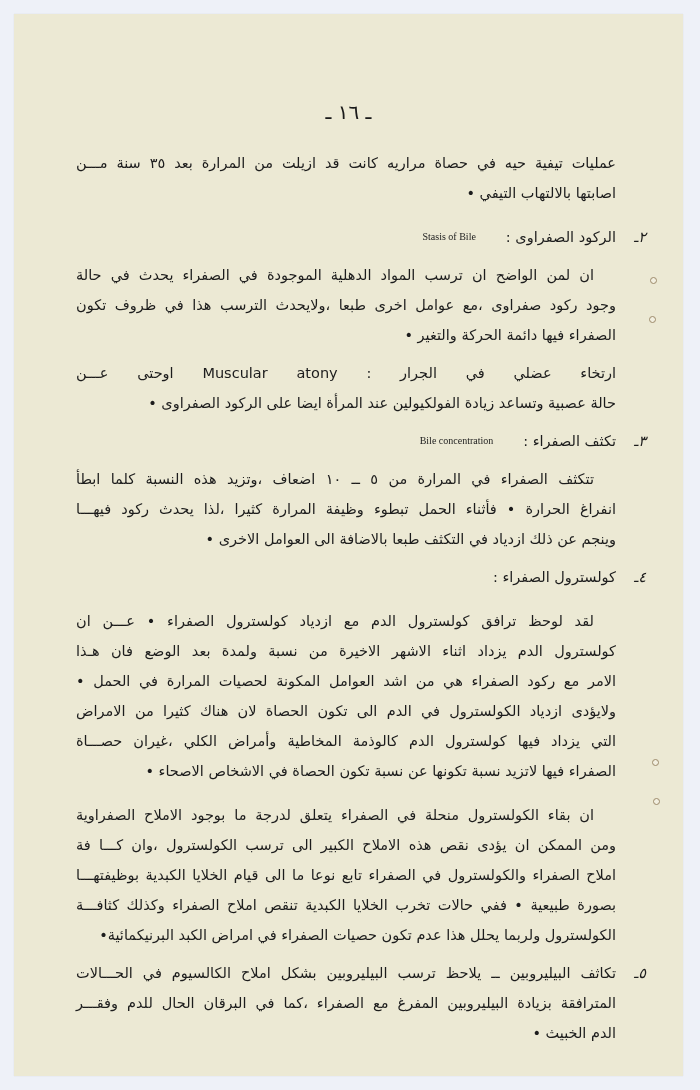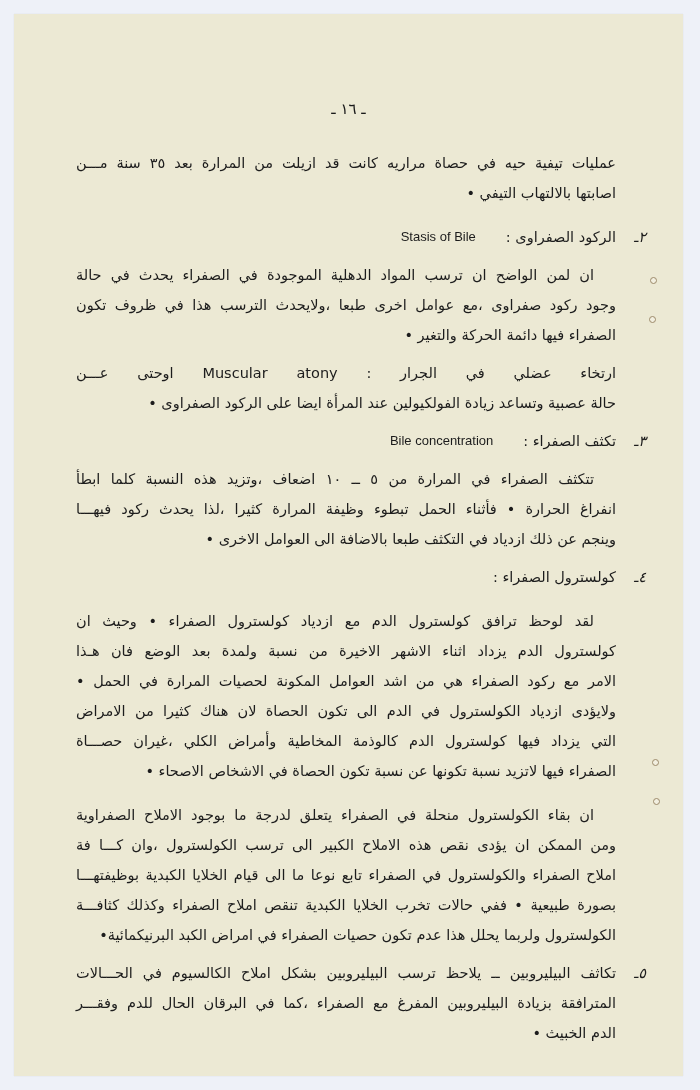--- a/index.html
+++ b/index.html
@@ -22,21 +22,21 @@
     height: 1062px;
     background: #ece9d4;
     box-shadow: 0 0 1px rgba(0,0,0,0.12);
   }
   .page-number {
     position: absolute;
     top: 86px;
     left: 0;
     width: 100%;
     text-align: center;
-    font-size: 15px;
+    font-size: 20px;
     color: #1a1a1a;
     letter-spacing: 2px;
   }
   .content {
     position: absolute;
     left: 62px;
     top: 134px;
     width: 570px;
     direction: rtl;
     color: #1c1c1c;
@@ -69,22 +69,22 @@
     text-align: right;
     flex: 0 0 30px;
     font-style: italic;
   }
   .heading .title {
     text-underline-offset: 5px;
     margin-left: 30px;
   }
   .heading .latin {
     direction: ltr;
-    font-family: Liberation Sans, sans-serif;
-    font-size: 13px;
+    font-family: Liberation Serif, serif;
+    font-size: 10px;
   }
   .gap-s { height: 8px; }
   .gap-m { height: 14px; }
   .punch {
     position: absolute;
     width: 5px;
     height: 5px;
     border-radius: 50%;
     border: 1px solid #9c8a6a;
     background: #f2efe0;
@@ -138,21 +138,21 @@
     </div>
 
     <div class="gap-s"></div>
 
     <div class="heading">
       <span class="num">٤ـ</span>
       <span class="title">كولسترول الصفراء :</span>
     </div>
     <div class="gap-m"></div>
     <div>
-      <span class="line indent">لقد لوحظ ترافق كولسترول الدم مع ازدياد كولسترول الصفراء • وحيث ان</span>
+      <span class="line indent">لقد لوحظ ترافق كولسترول الدم مع ازدياد كولسترول الصفراء • عـــن ان</span>
       <span class="line">كولسترول الدم يزداد اثناء الاشهر الاخيرة من نسبة ولمدة بعد الوضع فان هـذا</span>
       <span class="line">الامر مع ركود الصفراء هي من اشد العوامل المكونة لحصيات المرارة في الحمل •</span>
       <span class="line">ولايؤدى ازدياد الكولسترول في الدم الى تكون الحصاة لان هناك كثيرا من الامراض</span>
       <span class="line">التي يزداد فيها كولسترول الدم كالوذمة المخاطية وأمراض الكلي ،غيران حصـــاة</span>
       <span class="line last">الصفراء فيها لاتزيد نسبة تكونها عن نسبة تكون الحصاة في الاشخاص الاصحاء •</span>
     </div>
     <div class="gap-m"></div>
     <div>
       <span class="line indent">ان بقاء الكولسترول منحلة في الصفراء يتعلق لدرجة ما بوجود الاملاح الصفراوية</span>
       <span class="line">ومن الممكن ان يؤدى نقص هذه الاملاح الكبير الى ترسب الكولسترول ،وان كـــا فة</span>

